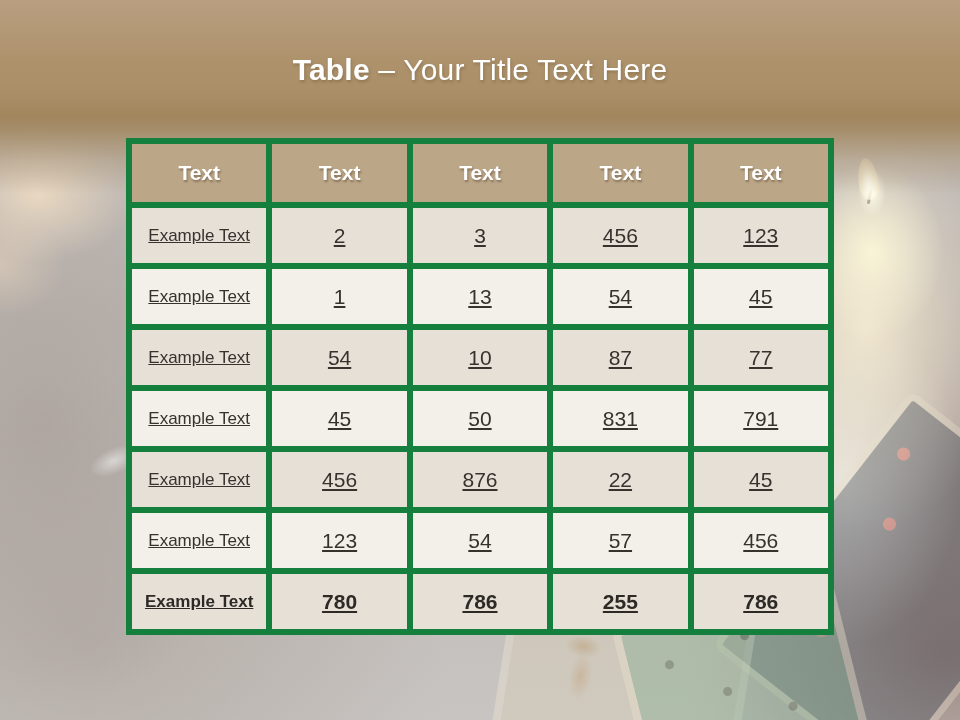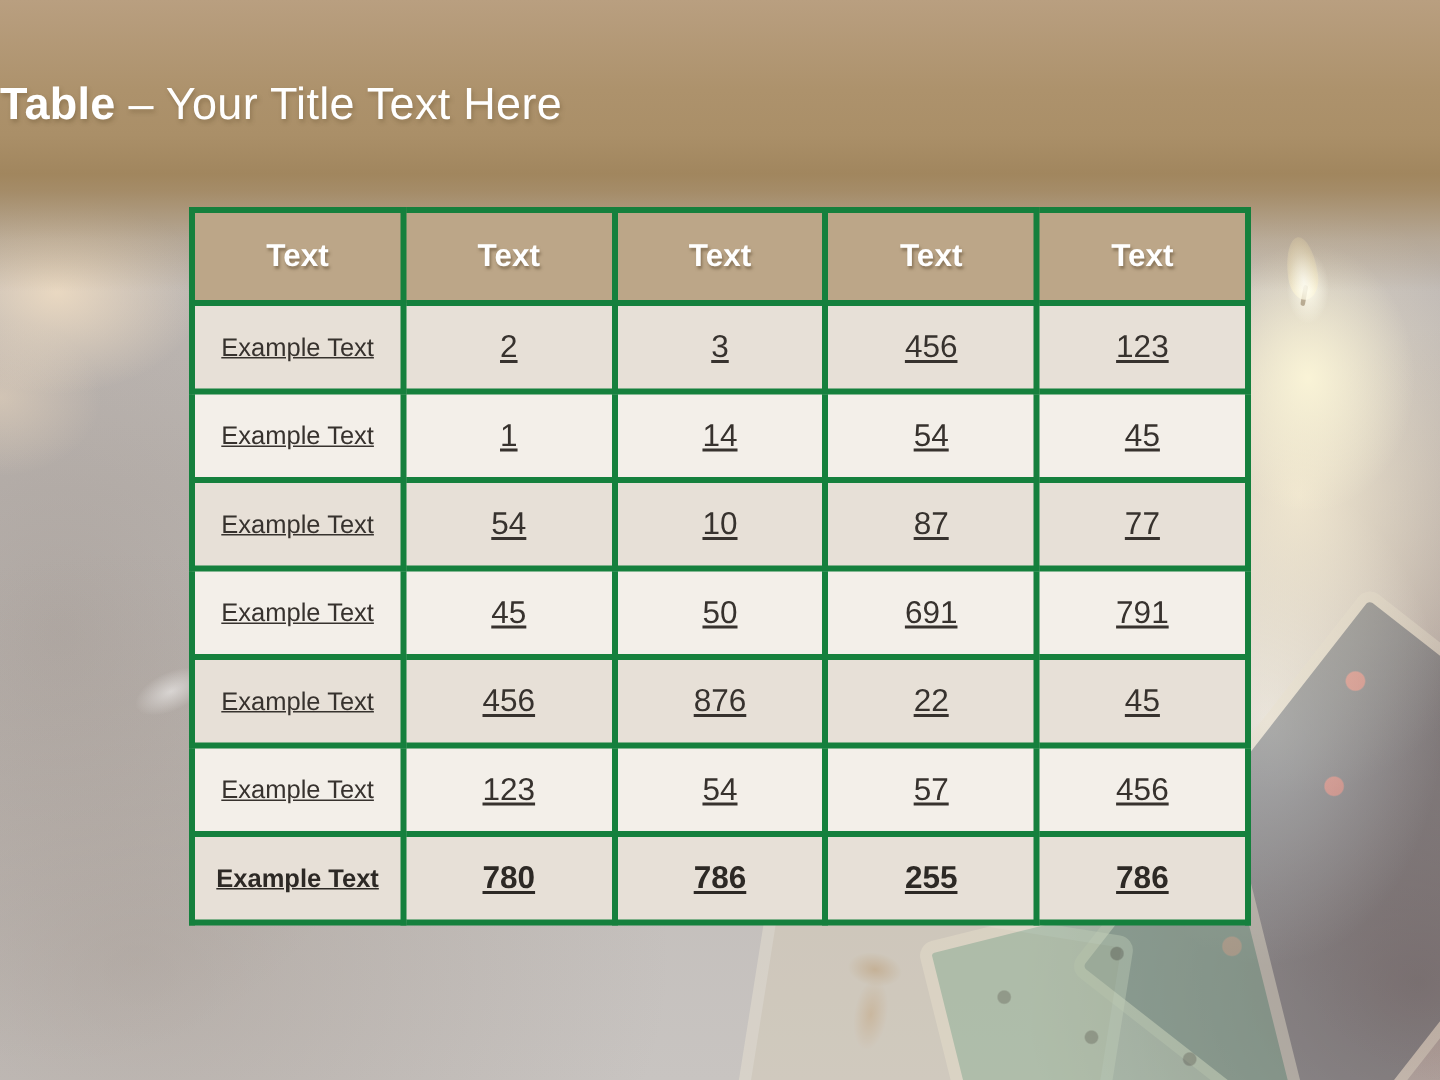--- a/index.html
+++ b/index.html
@@ -98,36 +98,36 @@
     position: absolute; left: 0; top: 0; width: 960px; height: 200px; z-index: 2;
     background: linear-gradient(180deg,
       #b99f80 0%, #ad926c 30%, #aa8f68 45%, #a1865e 58%,
       rgba(161,134,94,0.88) 64%, rgba(166,141,104,0.4) 80%, rgba(170,146,110,0) 97%);
     pointer-events: none;
   }
 
   
   .slide-title {
     position: absolute; left: 0; top: 53px; width: 960px; z-index: 3;
-    margin: 0; 
+    margin: 0; text-align: center;
     font-size: 30px; font-weight: 400; color: #ffffff;
     text-shadow: 1px 2px 3px rgba(110,88,55,0.45);
     letter-spacing: 0.2px;
   }
   .slide-title .kw { font-weight: 700; }
 
   
   .data-table {
     position: absolute; left: 126px; top: 138px; z-index: 3;
     width: 708px;
     border-collapse: collapse;
     table-layout: fixed;
   }
   .data-table th, .data-table td {
-    border: 4px solid #15803d;
+    border: 6px solid #15803d;
     text-align: center; vertical-align: middle;
     padding: 0;
   }
   .data-table th {
     height: 58px;
     background: #bca688;
     color: #ffffff;
     font-size: 21px; font-weight: 700;
     text-shadow: 1px 2px 2px rgba(92,74,50,0.55);
   }
@@ -174,36 +174,36 @@
       <tr class="row-odd">
         <td class="row-label">Example Text</td>
         <td>2</td>
         <td>3</td>
         <td>456</td>
         <td>123</td>
       </tr>
       <tr class="row-even">
         <td class="row-label">Example Text</td>
         <td>1</td>
-        <td>14</td>
+        <td>13</td>
         <td>54</td>
         <td>45</td>
       </tr>
       <tr class="row-odd">
         <td class="row-label">Example Text</td>
         <td>54</td>
         <td>10</td>
         <td>87</td>
         <td>77</td>
       </tr>
       <tr class="row-even">
         <td class="row-label">Example Text</td>
         <td>45</td>
         <td>50</td>
-        <td>691</td>
+        <td>831</td>
         <td>791</td>
       </tr>
       <tr class="row-odd">
         <td class="row-label">Example Text</td>
         <td>456</td>
         <td>876</td>
         <td>22</td>
         <td>45</td>
       </tr>
       <tr class="row-even">

